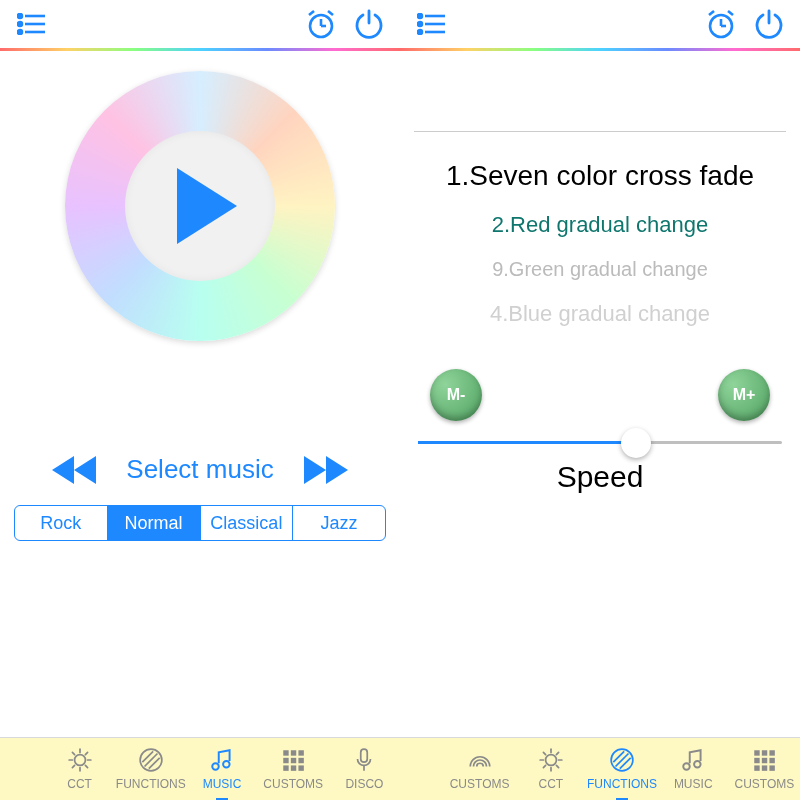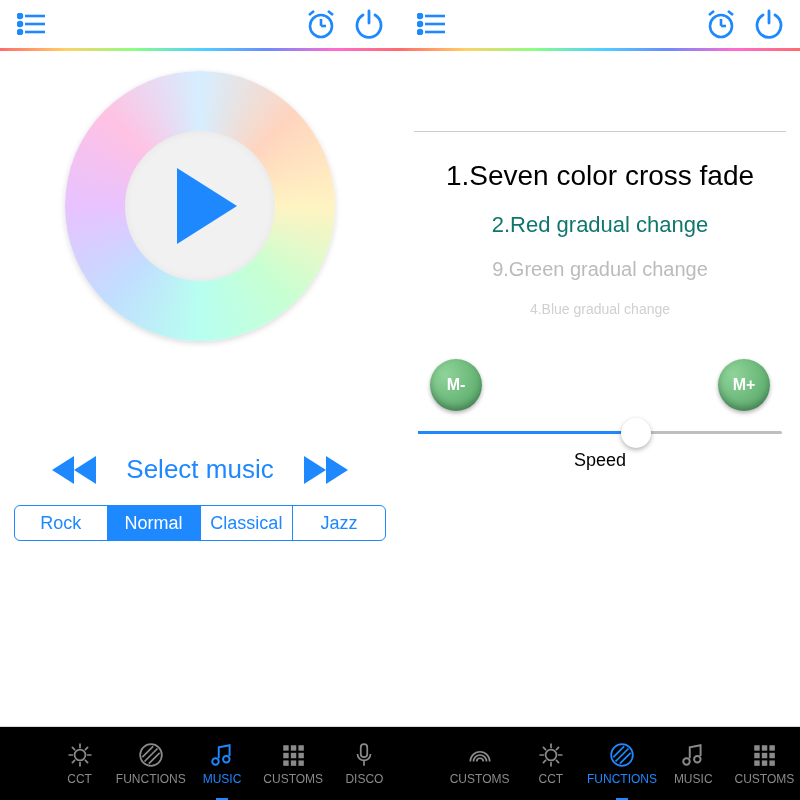--- a/index.html
+++ b/index.html
@@ -63,21 +63,21 @@
   .modes {
     margin: 80px 14px 0 14px; border-top:1px solid #ccc;
     padding-top:10px;
   }
   .modes .mode {
     text-align:center; padding:2px 0;margin-top:16px;
   }
   .modes .m1 { font-size:28px; color:#000; }
   .modes .m2 { font-size:22px; color:#0f766e; }
   .modes .m3 { font-size:20px; color:#bbb; }
-  .modes .m4 { font-size:14px; color:#d0d0d0;text-align:center; }
+  .modes .m4 { font-size:22px; color:#d0d0d0;text-align:center; }
 
   .mbtns {
     display:flex; justify-content:space-between; padding: 40px 30px 10px 30px;
   }
   .mbtn {
     width:52px; height:52px; border-radius:50%;
     background: radial-gradient(circle at 30% 30%, #8fd49a, #4fa060);
     display:flex; align-items:center; justify-content:center;
     color:#fff; font-size:16px; font-weight:600; cursor:pointer;
     box-shadow: inset 0 -4px 6px rgba(0,0,0,0.25), 0 2px 4px rgba(0,0,0,0.3);
@@ -88,26 +88,26 @@
     height:3px; background:#bfbfbf; position:relative; border-radius:2px;
   }
   .slider-fill {
     position:absolute; left:0; top:0; height:3px; background:#1e88ff; width:60%;
   }
   .slider-thumb {
     position:absolute; top:50%; left:60%; transform:translate(-50%,-50%);
     width:30px; height:30px; border-radius:50%; background:#fff;
     box-shadow:0 2px 5px rgba(0,0,0,0.3); cursor:grab;
   }
-  .speed-label { text-align:center; font-size:18px; margin-top:16px;}
+  .speed-label { text-align:center; font-size:30px; margin-top:16px;}
 
   
   .tabbar {
-    position:absolute; bottom:0; left:0; right:0; height:74px;
-    background:#000000; border-top:1px solid #d9d9d9;
+    position:absolute; bottom:0; left:0; right:0; height:63px;
+    background:#fef9c3; border-top:1px solid #d9d9d9;
     display:flex;
     padding-left:44px;
   }
   .tab {
     flex:1; display:flex; flex-direction:column; align-items:center; justify-content:center;
     font-size:12px; color:#8a8a8a; gap:4px; cursor:pointer;
   }
   .tab.active { color:#1e88ff; }
   .tab .ticon { width:26px; height:26px; }
   .tab.active .underline {

